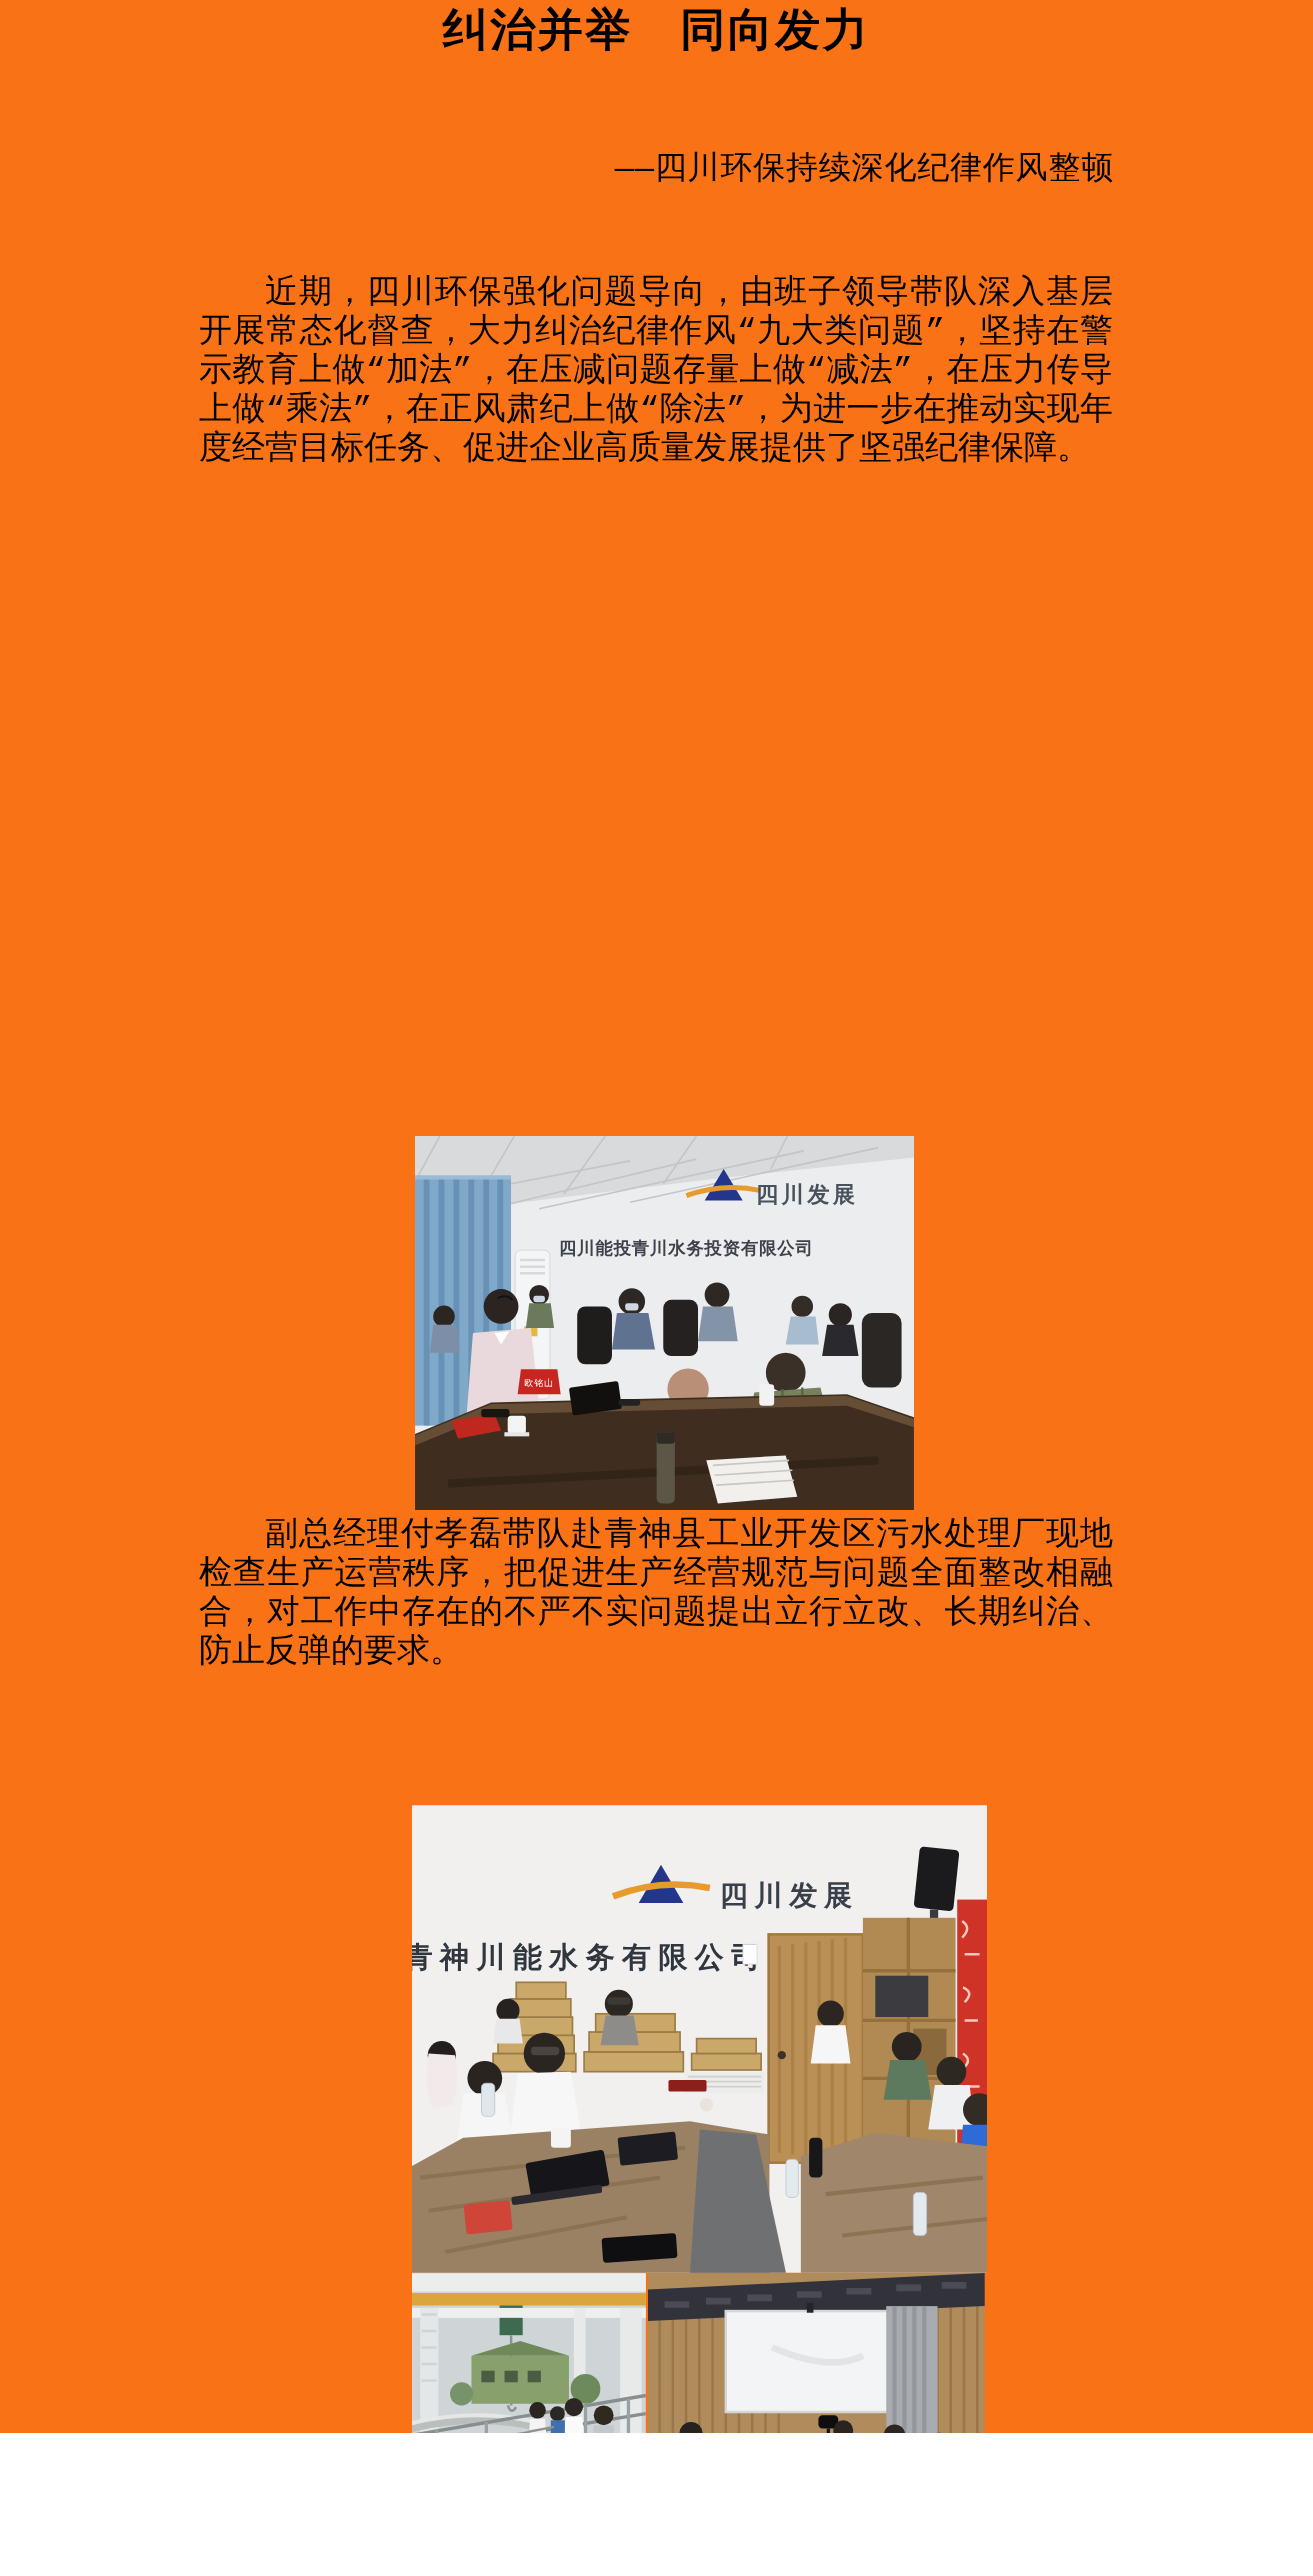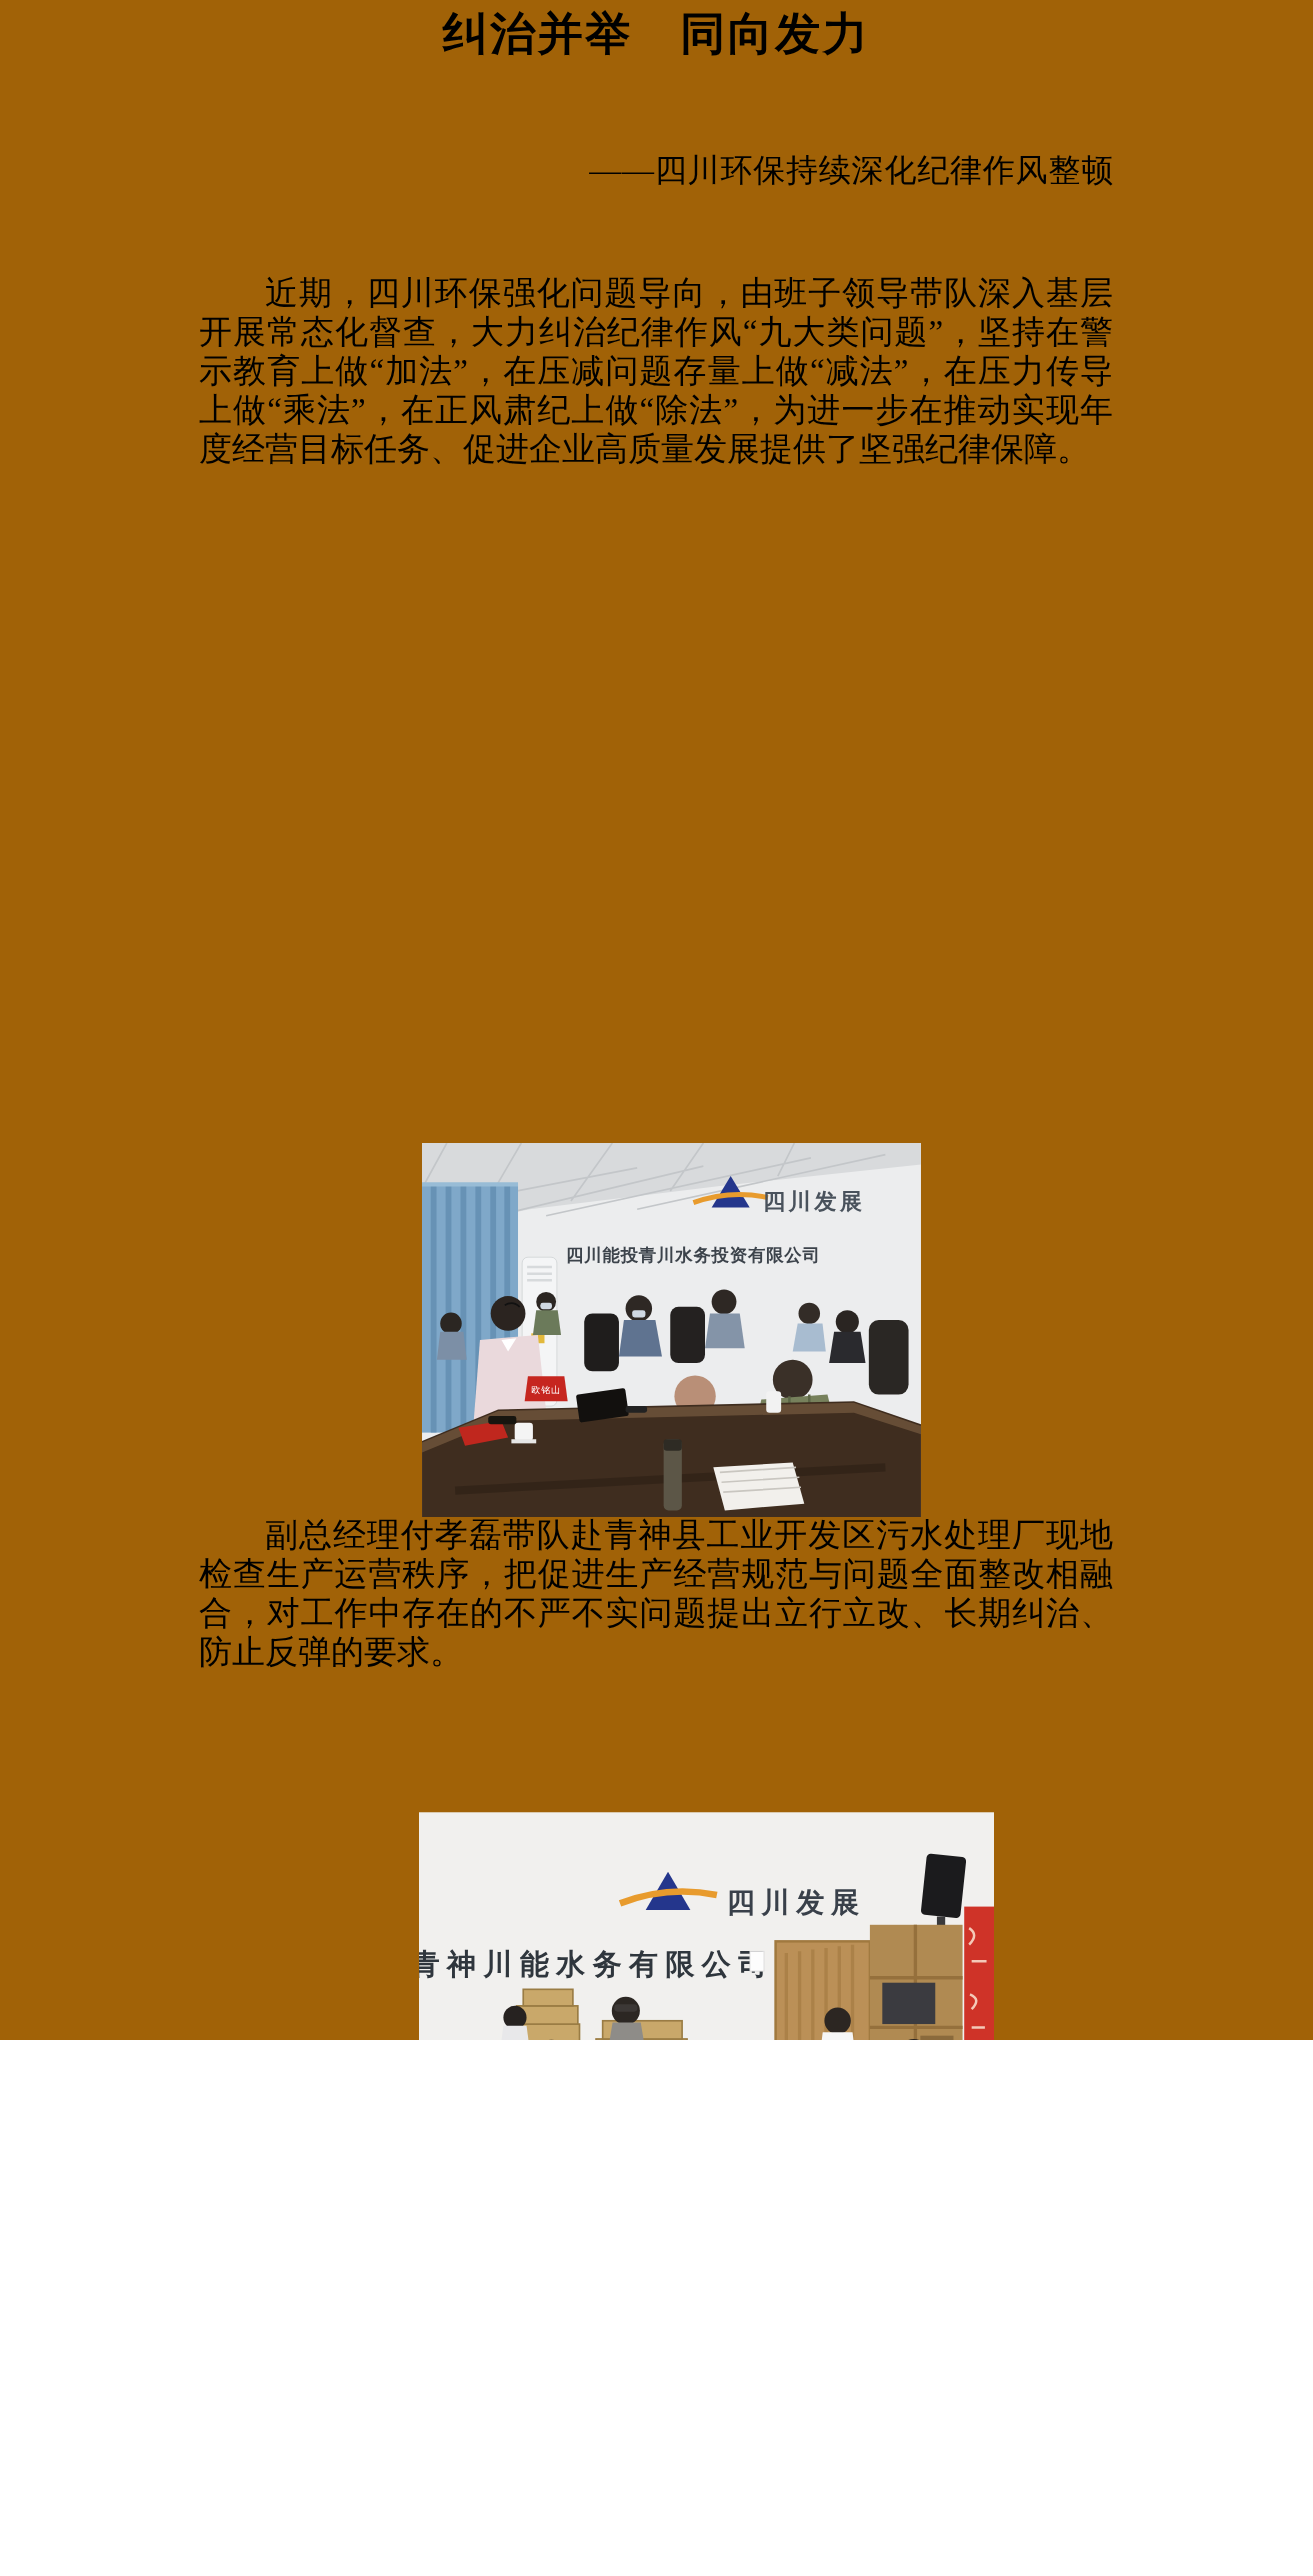--- a/index.html
+++ b/index.html
@@ -1,18 +1,18 @@
 <!DOCTYPE html>
 <html style="font-size:13.2px"><head>
 <meta charset="utf-8">
 <style>
   html,body { margin:0; padding:0; background:#ffffff; }
   .page {
-    position:relative; width:1313px; height:2040px; background:#a16207;
-    font-family:Liberation Serif, serif; color:#000; overflow:hidden;
+    position:relative; width:1313px; height:2433px; background:#f97316;
+    font-family:Liberation Mono, monospace; color:#000; overflow:hidden;
   }
   .title1 {
     position:absolute; top:5px; left:0; width:1313px; text-align:center;
     font-size:45px; font-weight:bold; letter-spacing:2.5px; line-height:58px; margin:0;
   }
   .title2 {
     position:absolute; top:73px; left:0; width:1313px; text-align:center;
     font-size:48px; font-weight:bold; letter-spacing:1.7px; line-height:66px; margin:0;
   }
   .subtitle {
@@ -20,21 +20,21 @@
     font-size:32px; letter-spacing:0.8px; line-height:46px;
   }
   .bodytext {
     position:absolute; left:199px; width:914px;
     font-size:33px; line-height:39px;
     text-align:justify; text-justify:inter-character;
   }
   .bodytext p { margin:0; text-indent:2em; }
   #text-block-1 { top:274px; }
   #text-block-2 { top:1516px; }
-  figure { position:absolute; margin:11px; padding:4px; }
+  figure { position:absolute; margin:4px; padding:4px; }
   #figure-1 { left:407px; top:1128px; width:499px; height:374px; }
   #figure-2 { left:404px; top:1797px; width:575px; height:468px; }
   #figure-3 { left:404px; top:2265px; width:573px; height:302px; display:flex; gap:2.5px; }
   figure svg { display:block; }
 </style>
 </head>
 <body>
 
 <div class="page">
 

